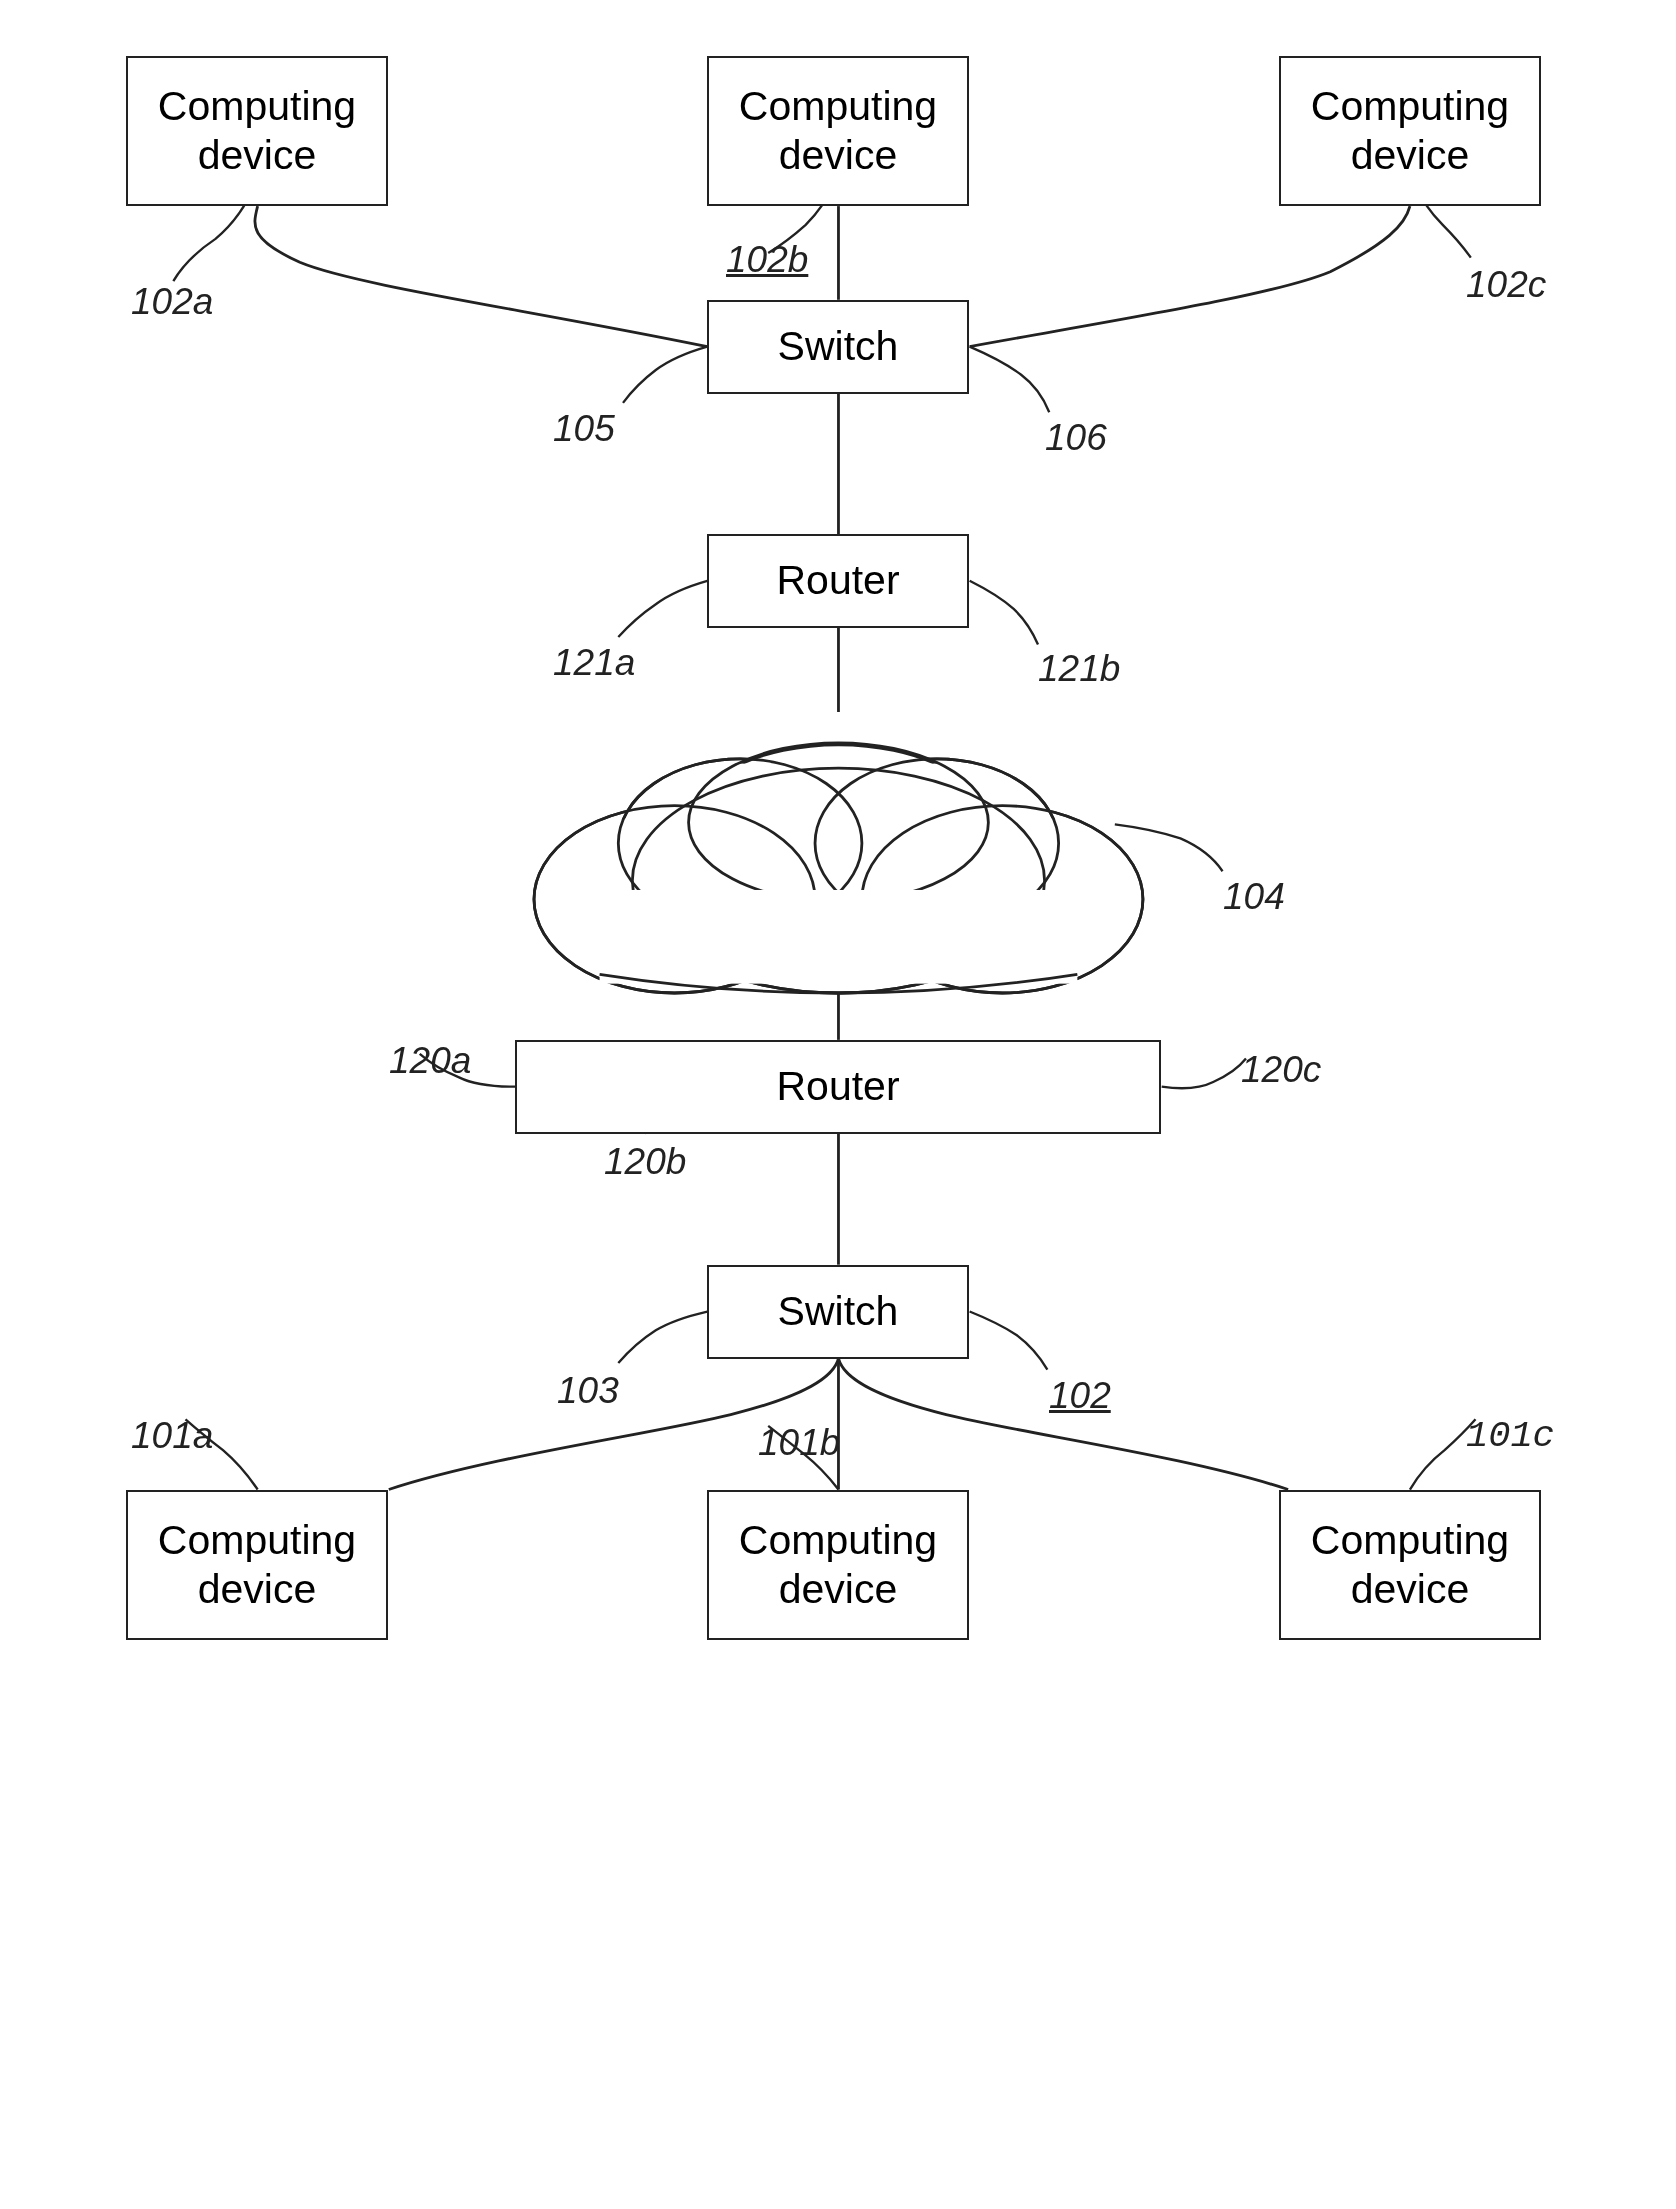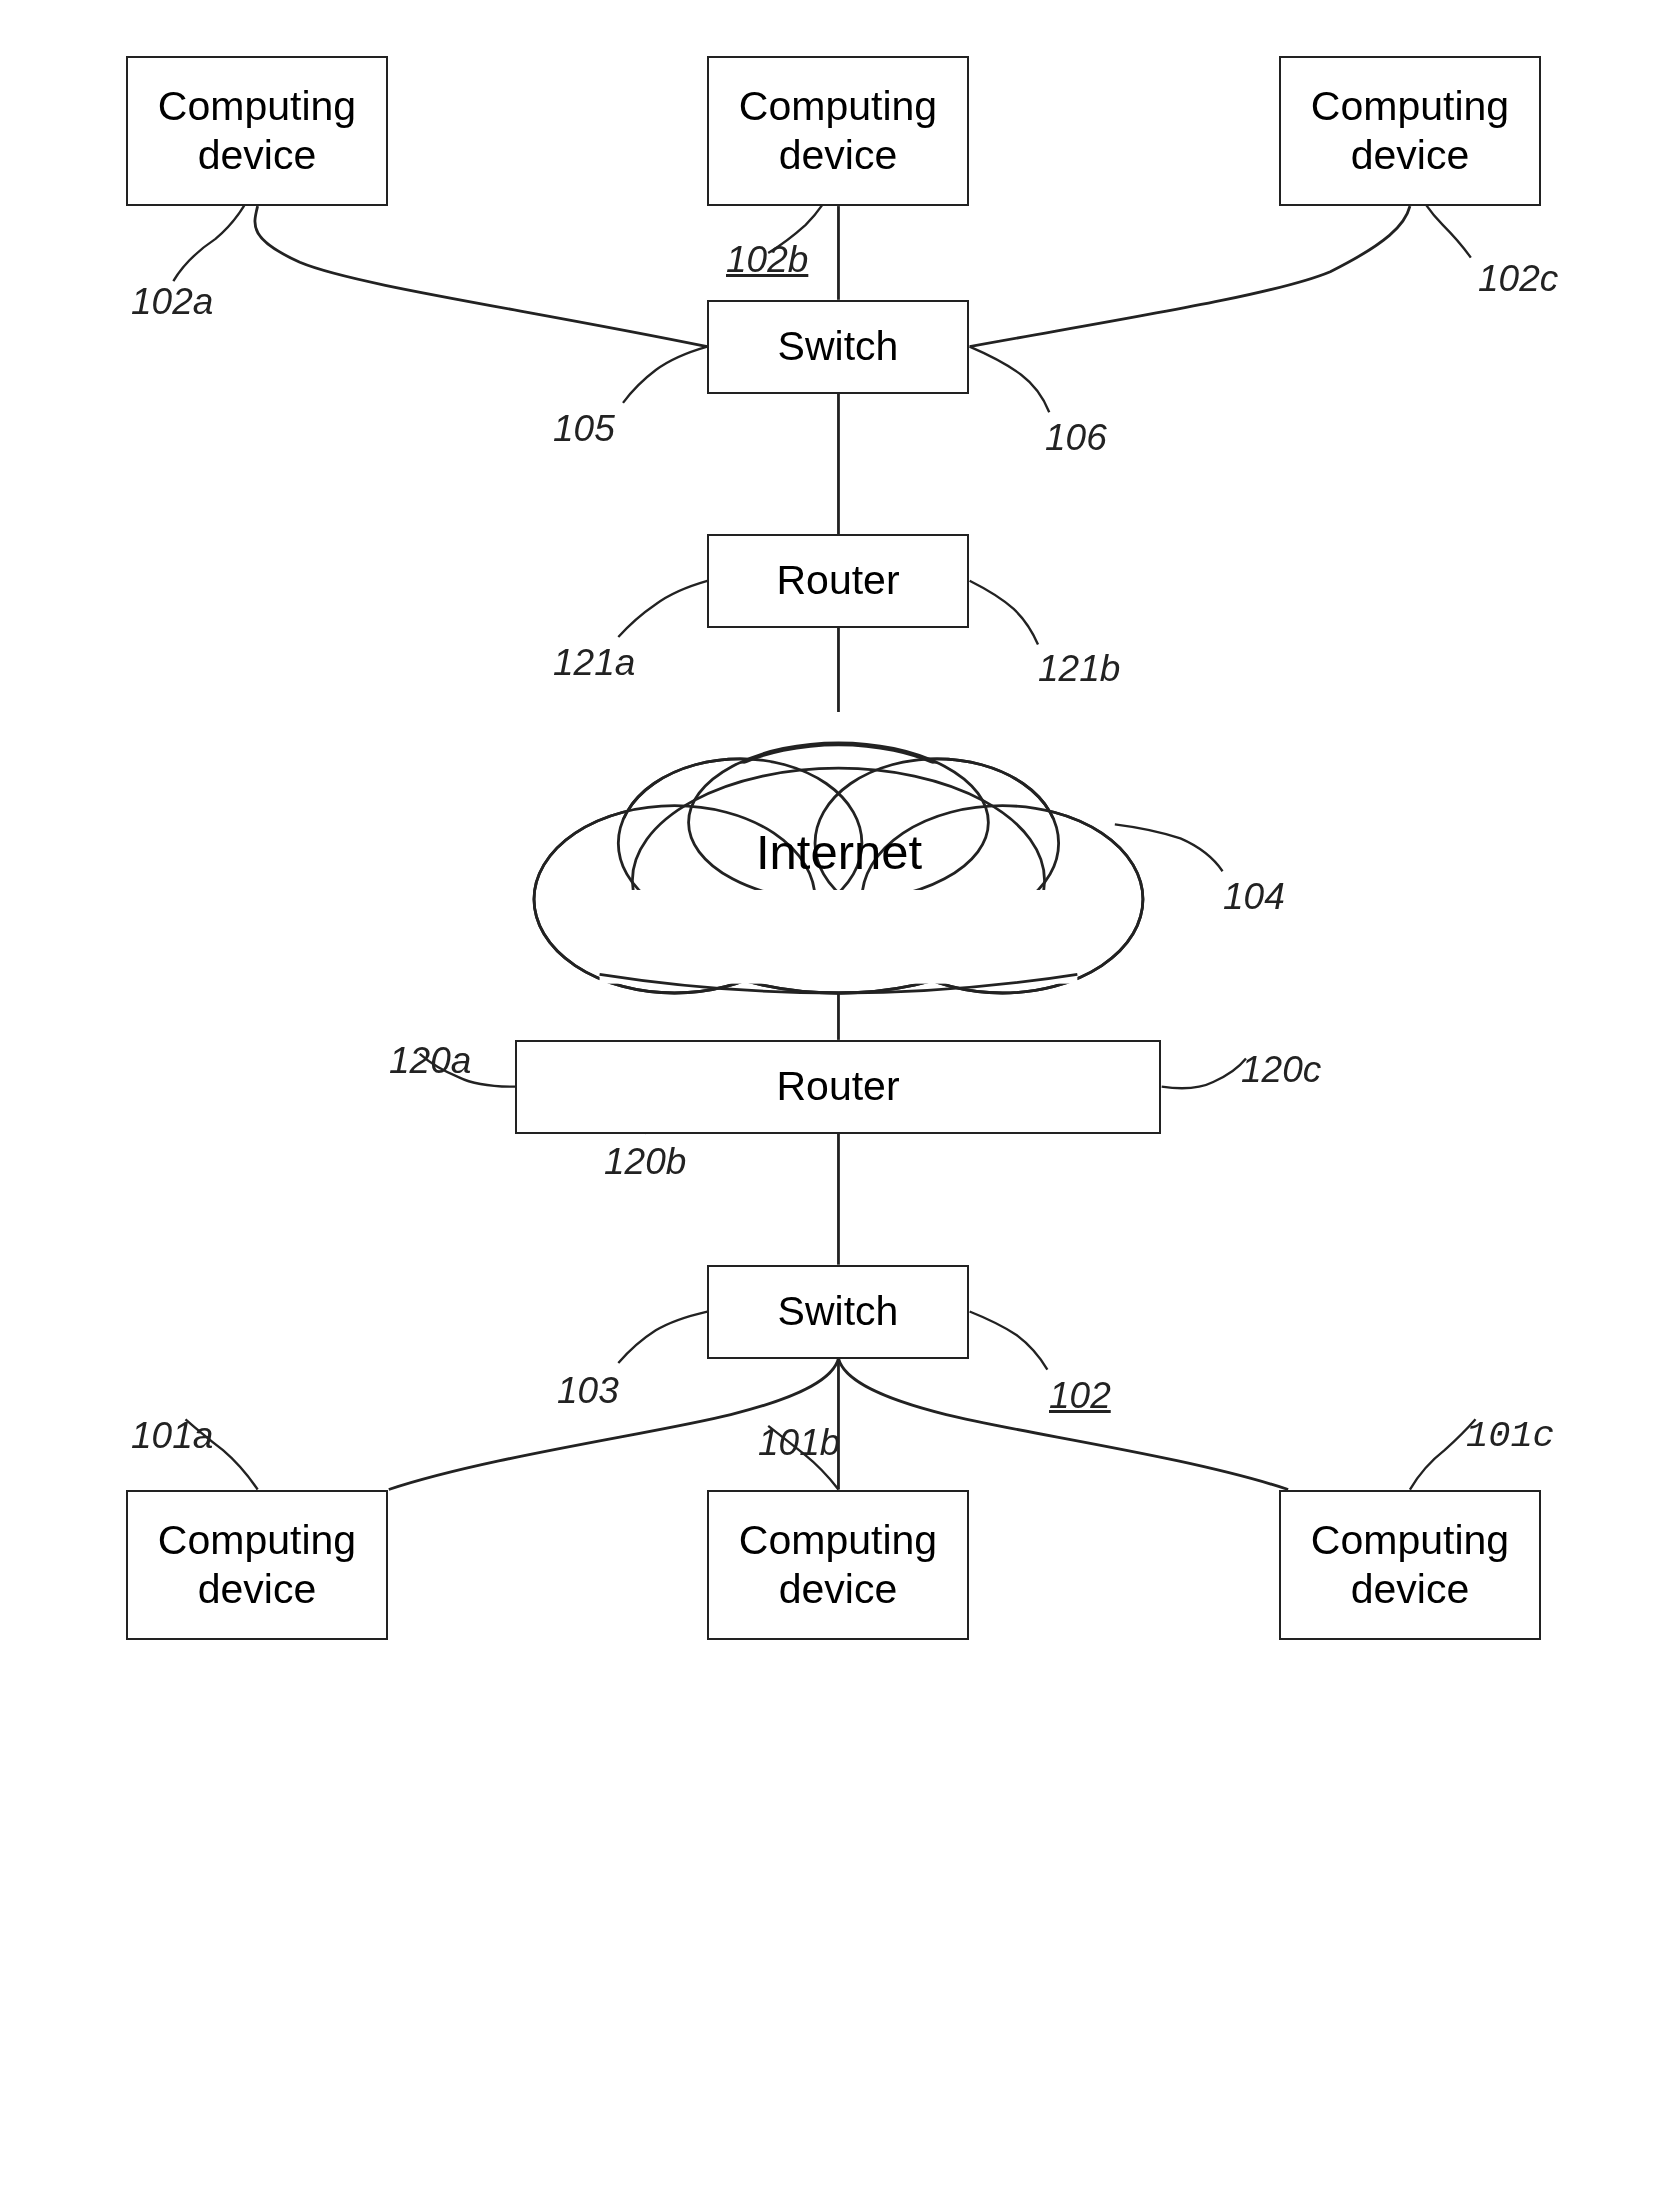--- a/index.html
+++ b/index.html
@@ -202,23 +202,20 @@
   </div>
 
   <div class="box switch-top">
     <span>Switch</span>
   </div>
 
   <div class="box router-top">
     <span>Router</span>
   </div>
 
-  <div style="position:absolute; left:703px; top:824px; width:272px; text-align:center; font-size:49px; font-weight:500; z-index:10;">
-    <span>Internet</span>
-  </div>
 
   <div class="box router-bottom">
     <span>Router</span>
   </div>
 
   <div class="box switch-bottom">
     <span>Switch</span>
   </div>
 
   <div class="box cd-bot-left">
@@ -226,21 +223,21 @@
   </div>
   <div class="box cd-bot-center">
     <span>Computing<br>device</span>
   </div>
   <div class="box cd-bot-right">
     <span>Computing<br>device</span>
   </div>
 
   <span class="label" style="left:131px; top:281px;">102a</span>
   <span class="label" style="left:726px; top:239px;text-decoration:underline;">102b</span>
-  <span class="label" style="left:1466px; top:258px;margin-left:12px;">102c</span>
+  <span class="label" style="left:1466px; top:264px;">102c</span>
 
   <span class="label" style="left:553px; top:408px;">105</span>
   <span class="label" style="left:1045px; top:417px;">106</span>
 
   <span class="label" style="left:553px; top:642px;">121a</span>
   <span class="label" style="left:1038px; top:648px;">121b</span>
 
   <span class="label" style="left:1223px; top:876px;">104</span>
 
   <span class="label" style="left:381px; top:1040px;margin-left:8px;">120a</span>

